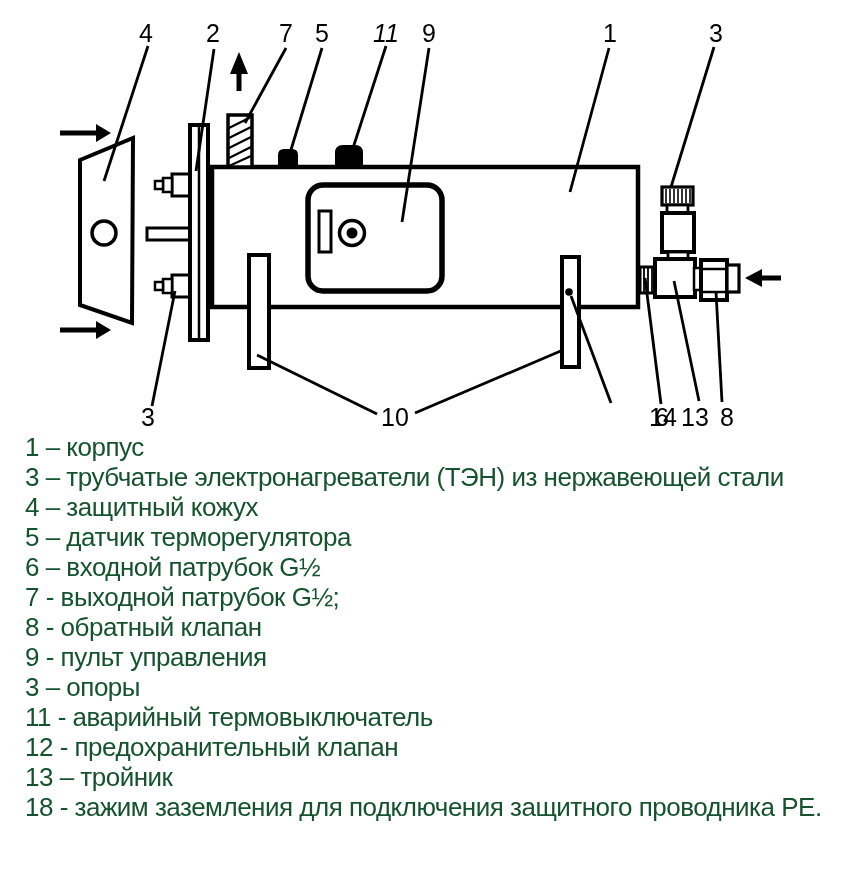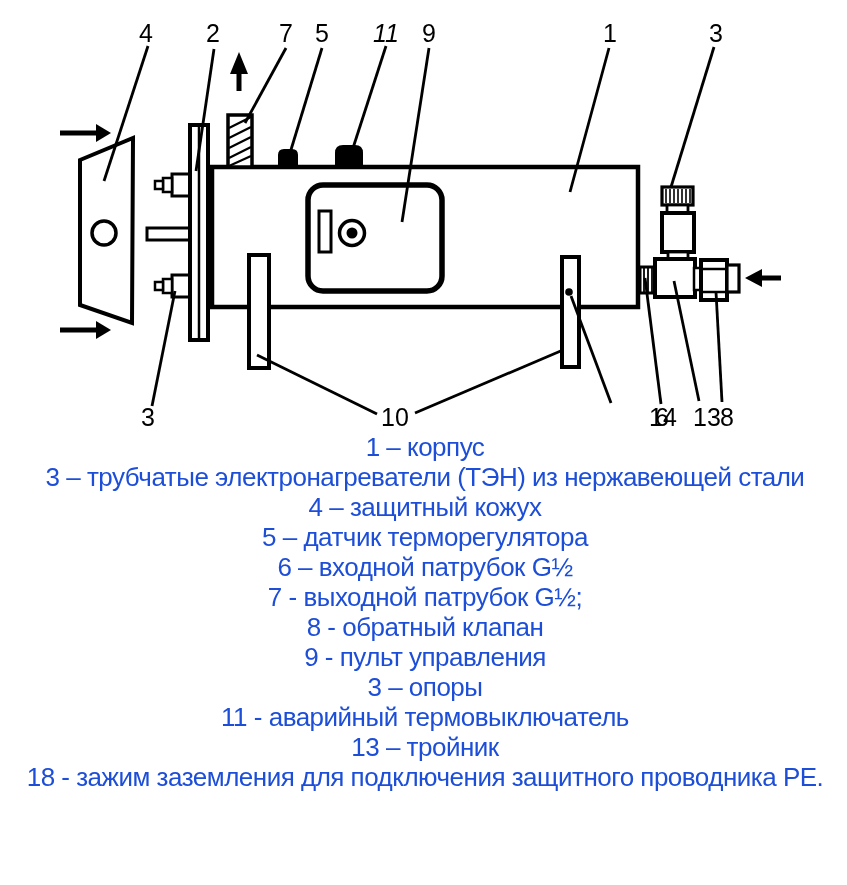--- a/index.html
+++ b/index.html
@@ -28,22 +28,21 @@
     position: absolute;
     left: 25px;
     top: 432px;
     width: 800px;
   }
   .legend-line {
     font-size: 26px;
     line-height: 30px;
     letter-spacing: -0.5px;
     white-space: nowrap;
-    color: #1d4ed8;
-    text-align: center;
+    color: #14532d;
   }
 </style>
 </head>
 <body>
 
 <div class="canvas">
 
   <svg class="diagram-svg" width="847" height="437" viewBox="0 0 847 437">
 
     <g stroke="#000" fill="#fff">
@@ -182,31 +181,32 @@
   <span class="callout" style="left:286px; top:33px;">7</span>
   <span class="callout" style="left:322px; top:33px;">5</span>
   <span class="callout" style="left:386px; top:33px;font-style:italic;">11</span>
   <span class="callout" style="left:429px; top:33px;">9</span>
   <span class="callout" style="left:610px; top:33px;">1</span>
   <span class="callout" style="left:716px; top:33px;">3</span>
   <span class="callout" style="left:148px; top:417px;">3</span>
   <span class="callout" style="left:395px; top:417px;">10</span>
   <span class="callout" style="left:620px; top:417px;margin-left:43px;">14</span>
   <span class="callout" style="left:662px; top:417px;">6</span>
-  <span class="callout" style="left:695px; top:417px;margin-left:12px;">13</span>
+  <span class="callout" style="left:695px; top:417px;">13</span>
   <span class="callout" style="left:727px; top:417px;">8</span>
 
   <div class="legend">
     <div class="legend-line">1 – корпус</div>
     <div class="legend-line">3 – трубчатые электронагреватели (ТЭН) из нержавеющей стали</div>
     <div class="legend-line">4 – защитный кожух</div>
     <div class="legend-line">5 – датчик терморегулятора</div>
     <div class="legend-line">6 – входной патрубок G½</div>
     <div class="legend-line">7 - выходной патрубок G½;</div>
     <div class="legend-line">8 - обратный клапан</div>
     <div class="legend-line">9 - пульт управления</div>
     <div class="legend-line">3 – опоры</div>
     <div class="legend-line">11 - аварийный термовыключатель</div>
+    <div class="legend-line">12 - предохранительный клапан</div>
     <div class="legend-line">13 – тройник</div>
     <div class="legend-line">18 - зажим заземления для подключения защитного проводника PE.</div>
   </div>
 
 </div>
 
 </body></html>

